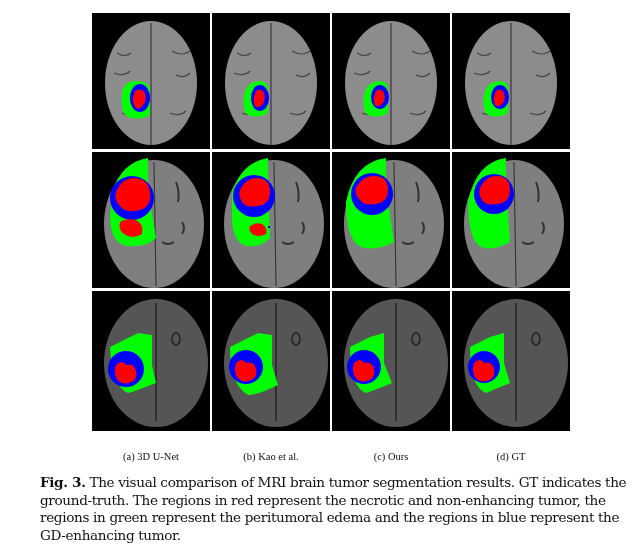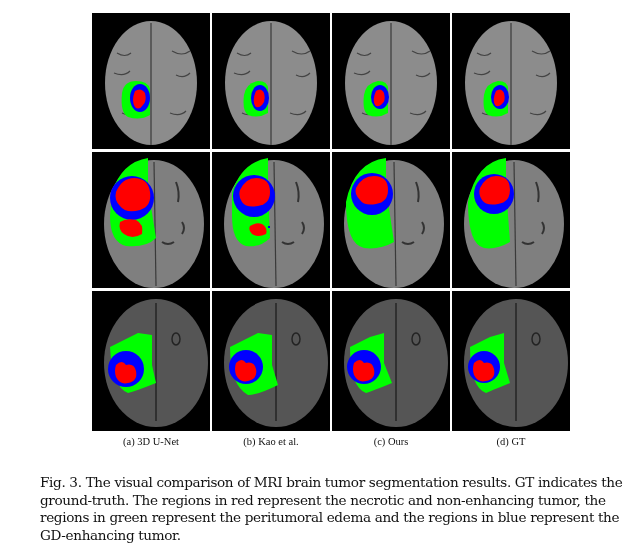--- a/index.html
+++ b/index.html
@@ -5,23 +5,23 @@
     html, body { margin: 0; padding: 0; background: #ffffff; }
     body { width: 634px; height: 557px; position: relative; overflow: hidden; font-family: "Liberation Serif", serif; color: #111; }
     .grid { position: absolute; left: 92px; top: 13px; width: 480px; }
     .row { display: flex; gap: 2px; margin-bottom: 3px; }
     .panel { width: 118px; background: #000; position: relative; overflow: hidden; }
     .row.r0 .panel { height: 136px; }
     .row.r1 .panel { height: 136px; }
     .row.r2 .panel { height: 140px; }
     .panel svg { position: absolute; left: 0; top: 0; width: 100%; height: 100%; }
     .labels { position: absolute; left: 92px; top: 436px; width: 480px; display: flex; gap: 2px; }
-    .labels span { width: 118px; text-align: center; font-size: 10.5px; font-family: "Liberation Serif", serif; }
+    .labels span { width: 118px; text-align: center; font-size: 10.5px; font-family: "Liberation Serif", serif; margin-top: 15px; }
     .caption { position: absolute; left: 40px; top: 474px; width: 595px; font-size: 13.6px; line-height: 17.5px; font-family: "DejaVu Serif", serif; letter-spacing: -0.35px; color: #111; }
-    .caption b { font-weight: normal; }
+    .caption b { font-weight: bold; }
   </style>
 </head>
 <body>
 
 <div class="grid">
 
   <div class="row r0">
     <div class="panel">
       <svg viewBox="0 0 118 136">
         <ellipse cx="59" cy="70" rx="46" ry="62" fill="#8c8c8c"></ellipse>

